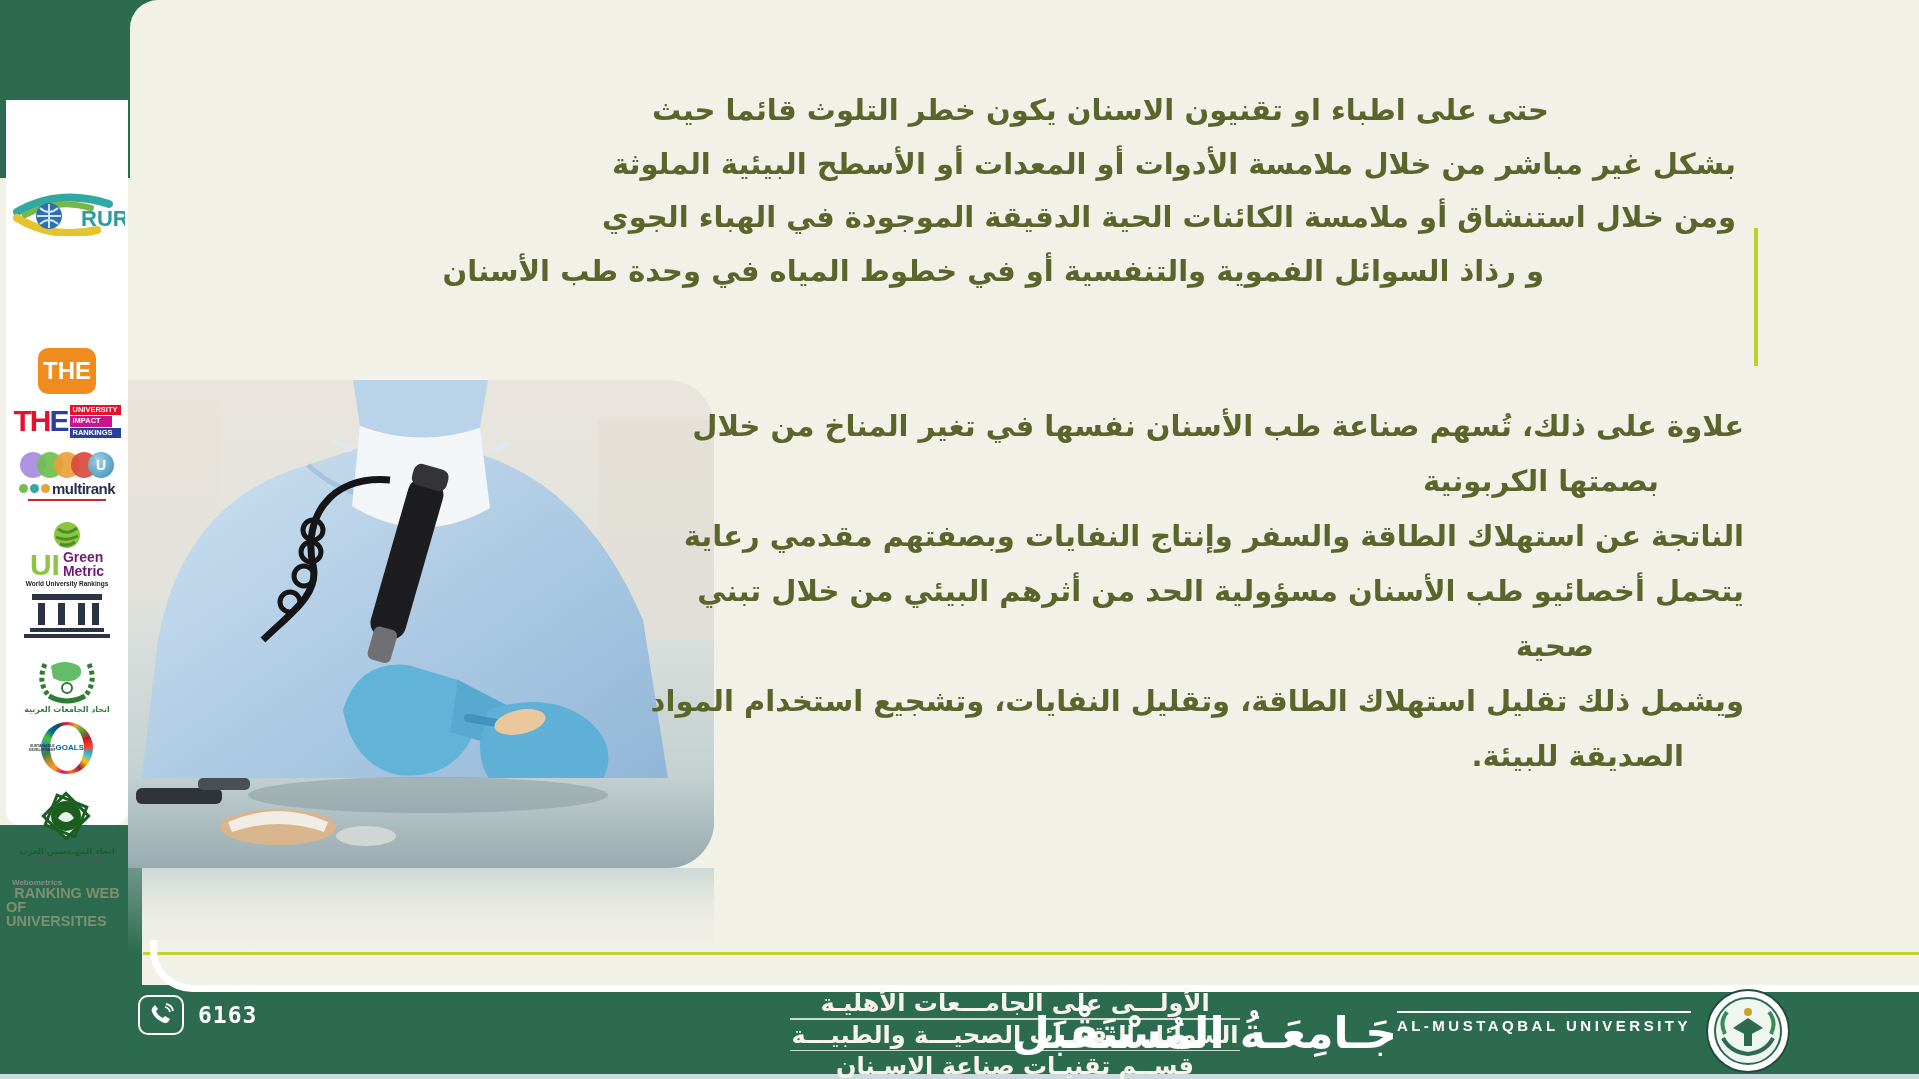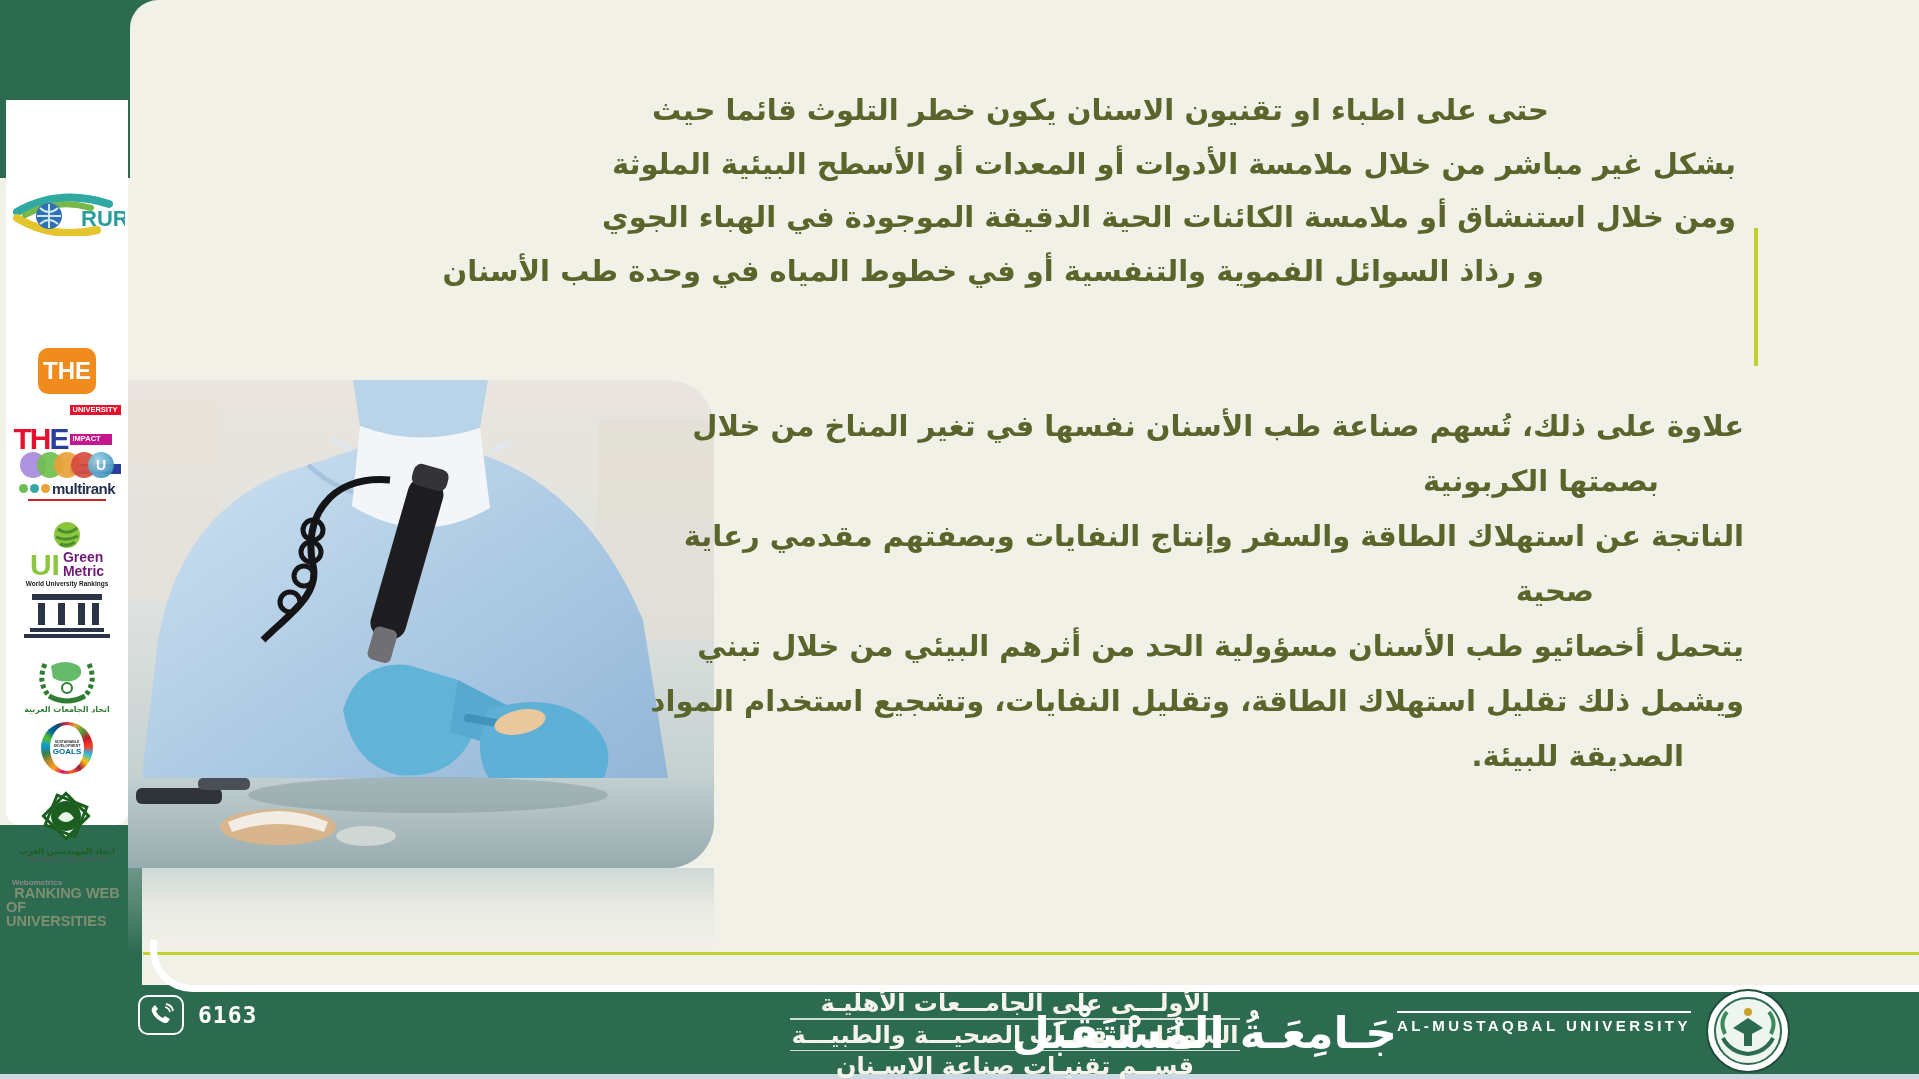--- a/index.html
+++ b/index.html
@@ -27,21 +27,21 @@
   .logo svg{display:block;}
 
   .the-box{background:#f08c1e;color:#fff;border-radius:10px;width:58px;height:46px;
            display:flex;align-items:center;justify-content:center;font-weight:bold;font-size:24px;
            font-family:"Liberation Sans",sans-serif;}
 
   .impact-wrap{display:flex;align-items:center;gap:2px;}
   .impact-the{font-family:"Liberation Sans",sans-serif;font-weight:bold;font-size:30px;line-height:1;
               color:#e8112d;letter-spacing:-2px;}
   .impact-the span{color:#2a3e9e;}
-  .impact-bars{display:flex;flex-direction:column;gap:19px;}
+  .impact-bars{display:flex;flex-direction:column;gap:1px;}
   .impact-bar{color:#fff;font-family:"Liberation Sans",sans-serif;font-weight:bold;font-size:7.5px;
               padding:1px 3px;line-height:1.1;}
   .ib1{background:#e8112d;}
   .ib2{background:#c6168d;width:36px;}
   .ib3{background:#2a3e9e;}
 
   .mr-circles{display:flex;}
   .mr-c{width:26px;height:26px;border-radius:50%;margin-left:-9px;opacity:.92;}
   .mr-c:first-child{margin-left:0;}
   .mr-u{display:flex;align-items:center;justify-content:center;color:#fff;
@@ -55,22 +55,22 @@
   .gm-row{display:flex;align-items:flex-end;gap:3px;}
   .gm-ui{font-family:"Liberation Sans",sans-serif;font-weight:bold;font-size:30px;color:#8cc63f;line-height:.9;}
   .gm-txt{font-family:"Liberation Sans",sans-serif;font-weight:bold;font-size:14px;color:#701a75;line-height:1;}
   .gm-sub{font-family:"Liberation Sans",sans-serif;font-weight:bold;font-size:6.5px;color:#222;margin-top:2px;}
 
   .union-ar{font-size:8px;color:#2e7d32;font-weight:bold;margin-top:1px;}
 
   .sdg-ring{width:52px;height:52px;border-radius:50%;
     background:conic-gradient(#e5243b,#dda63a,#4c9f38,#c5192d,#ff3a21,#26bde2,#fcc30b,#a21942,#fd6925,#dd1367,#fd9d24,#bf8b2e,#3f7e44,#0a97d9,#56c02b,#00689d,#19486a,#e5243b);
     display:flex;align-items:center;justify-content:center;}
-  .sdg-inner{width:34px;height:46px;border-radius:50%;background:#fff;display:flex;flex-direction:column;
-             align-items:center;justify-content:center;text-align:center;}
+  .sdg-inner{width:34px;height:46px;border-radius:50%;background:#fff;display:flex;flex-direction:row;
+             align-items:center;justify-content:flex-end;text-align:center;}
   .sdg-t1{font-size:3.5px;font-weight:bold;color:#333;font-family:"Liberation Sans",sans-serif;line-height:1.2;}
   .sdg-t2{font-size:8px;font-weight:bold;color:#00689d;font-family:"Liberation Sans",sans-serif;line-height:1;}
 
   .eng-ar{font-size:8.5px;color:#1b5e20;font-weight:bold;margin-top:2px;}
   .eng-en{font-size:6px;color:#555;font-family:"Liberation Sans",sans-serif;}
 
   .web-brand{font-size:8px;font-weight:bold;color:#8a8a8a;font-family:"Liberation Sans",sans-serif;align-self:flex-start;margin-left:6px;}
   .web-l{font-size:14.5px;font-weight:bold;color:#7e8f72;font-family:"Liberation Sans",sans-serif;
          line-height:.95;letter-spacing:0px;}
 
@@ -118,22 +118,22 @@
   <div class="tline" style="margin-left:0;margin-right:195px">حتى على اطباء او تقنيون الاسنان يكون خطر التلوث قائما حيث</div>
   <div class="tline" style="margin-right:8px">بشكل غير مباشر من خلال ملامسة الأدوات أو المعدات أو الأسطح البيئية الملوثة</div>
   <div class="tline" style="margin-right:8px">ومن خلال استنشاق أو ملامسة الكائنات الحية الدقيقة الموجودة في الهباء الجوي</div>
   <div class="tline" style="margin-right:200px">و رذاذ السوائل الفموية والتنفسية أو في خطوط المياه في وحدة طب الأسنان</div>
 </div>
 
 <div class="abs textblock p2">
   <div class="tline">علاوة على ذلك، تُسهم صناعة طب الأسنان نفسها في تغير المناخ من خلال</div>
   <div class="tline" style="margin-right:85px">بصمتها الكربونية</div>
   <div class="tline">الناتجة عن استهلاك الطاقة والسفر وإنتاج النفايات وبصفتهم مقدمي رعاية</div>
+  <div class="tline">يتحمل أخصائيو طب الأسنان مسؤولية الحد من أثرهم البيئي من خلال تبني</div>
   <div class="tline" style="margin-right:150px">صحية</div>
-  <div class="tline">يتحمل أخصائيو طب الأسنان مسؤولية الحد من أثرهم البيئي من خلال تبني</div>
   <div class="tline">ويشمل ذلك تقليل استهلاك الطاقة، وتقليل النفايات، وتشجيع استخدام المواد</div>
   <div class="tline" style="margin-right:60px">الصديقة للبيئة.</div>
 </div>
 
 <div class="abs vbar"></div>
 
 <div class="abs photo">
   <svg width="586" height="488" viewBox="0 0 586 488">
     <defs>
       <linearGradient id="bgGrad" x1="0" y1="0" x2="0" y2="1">

